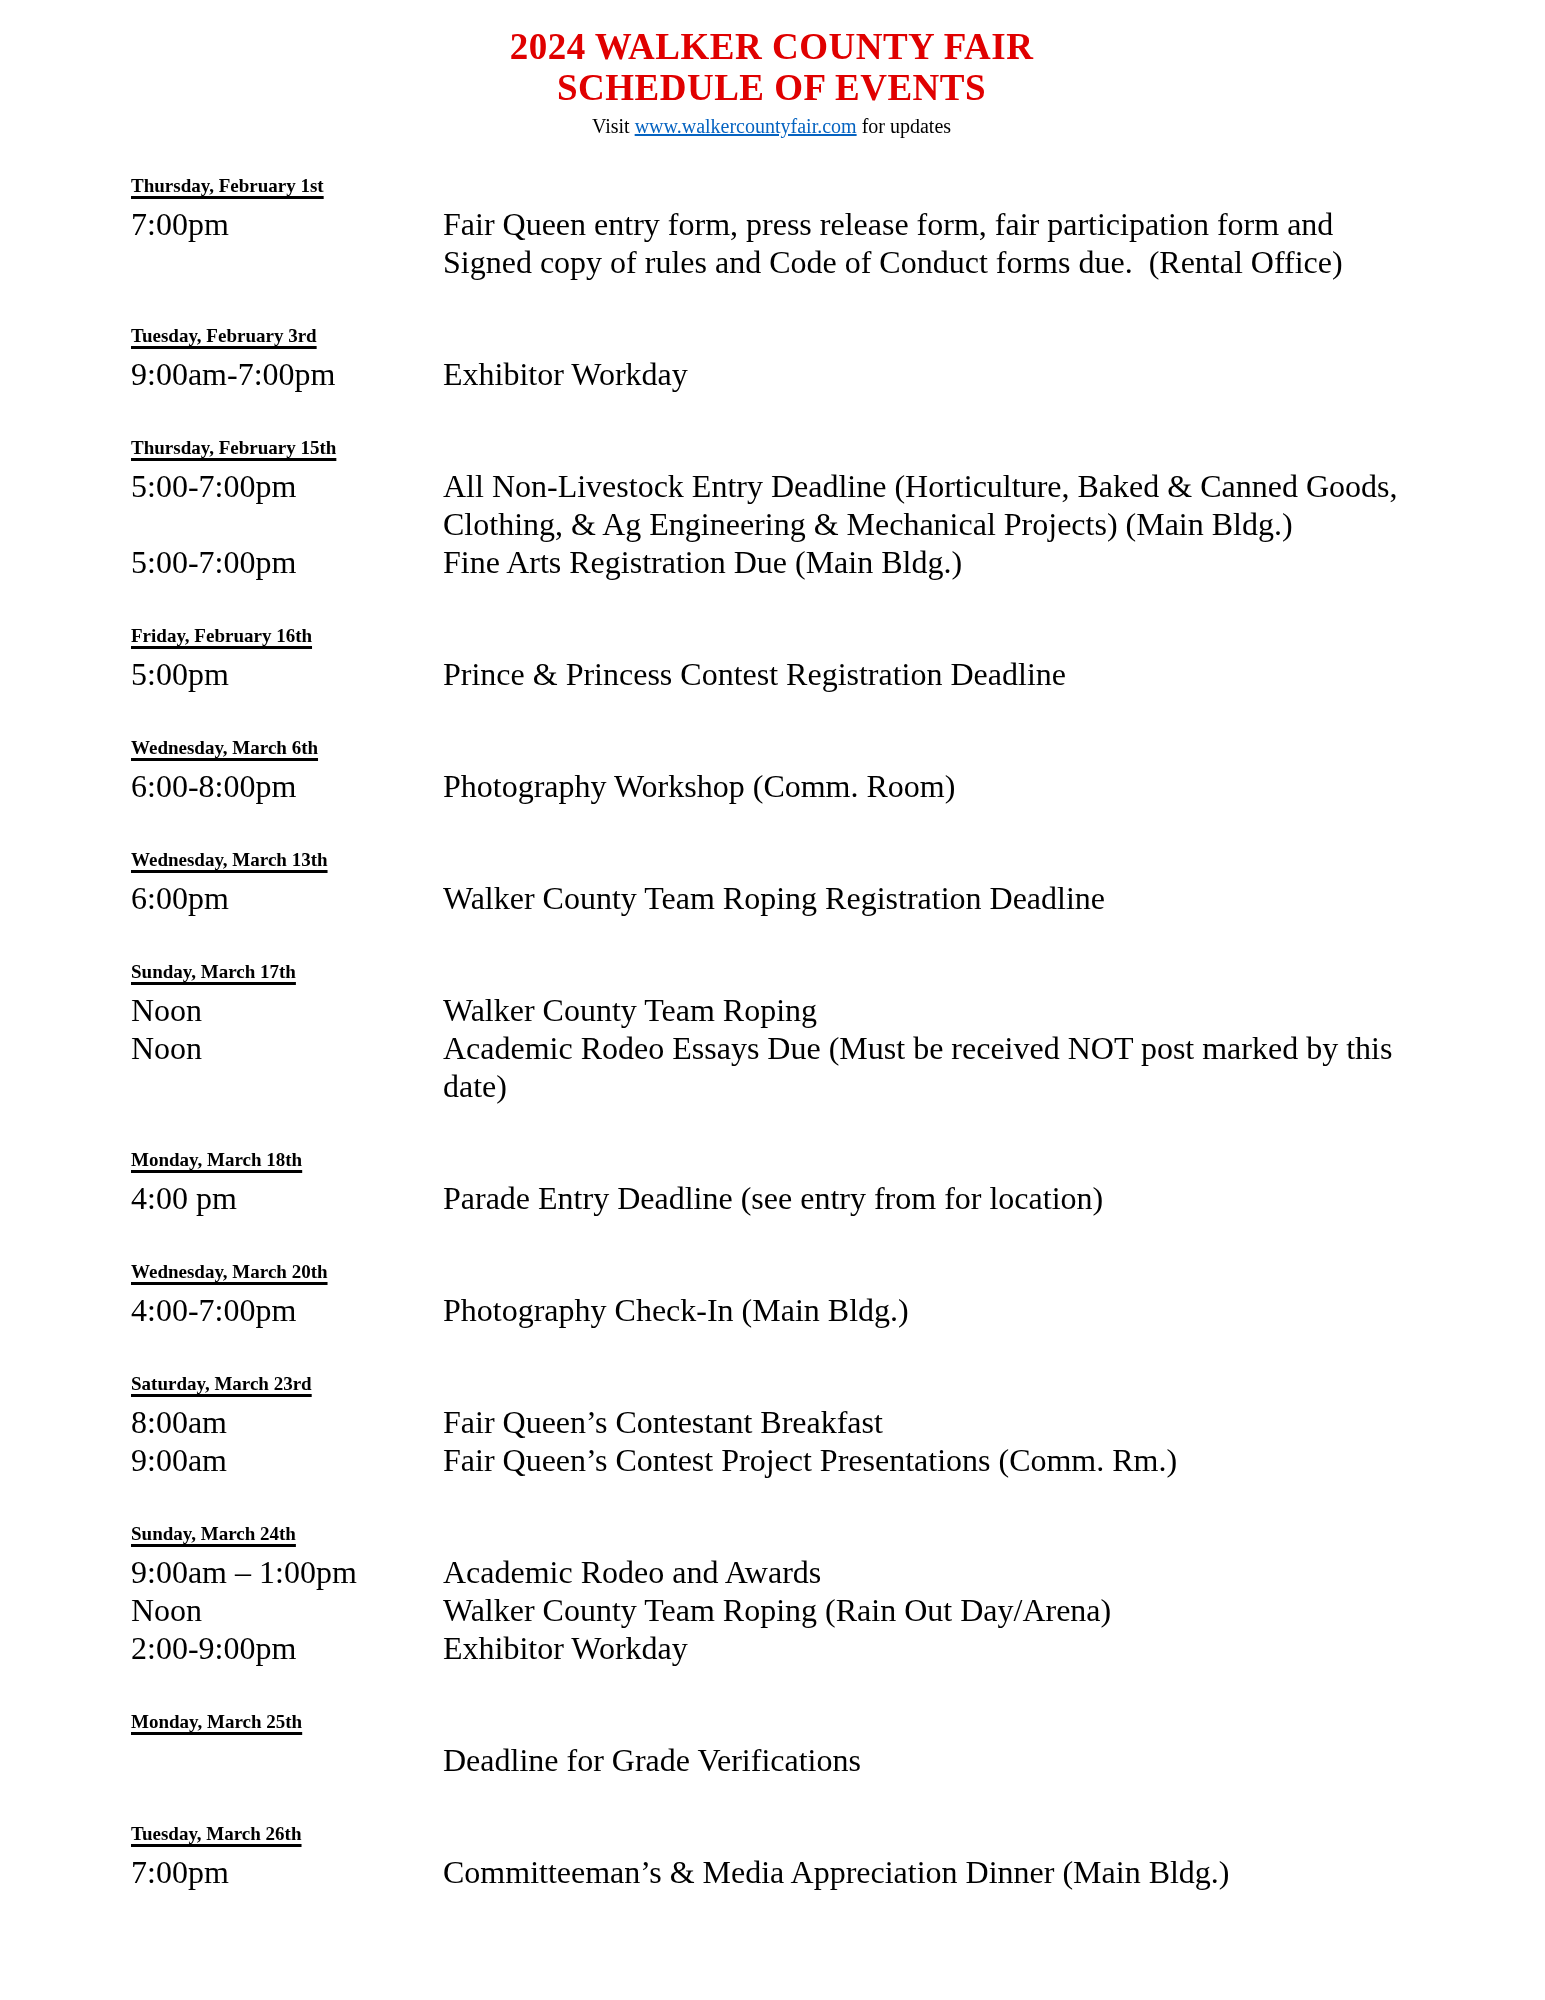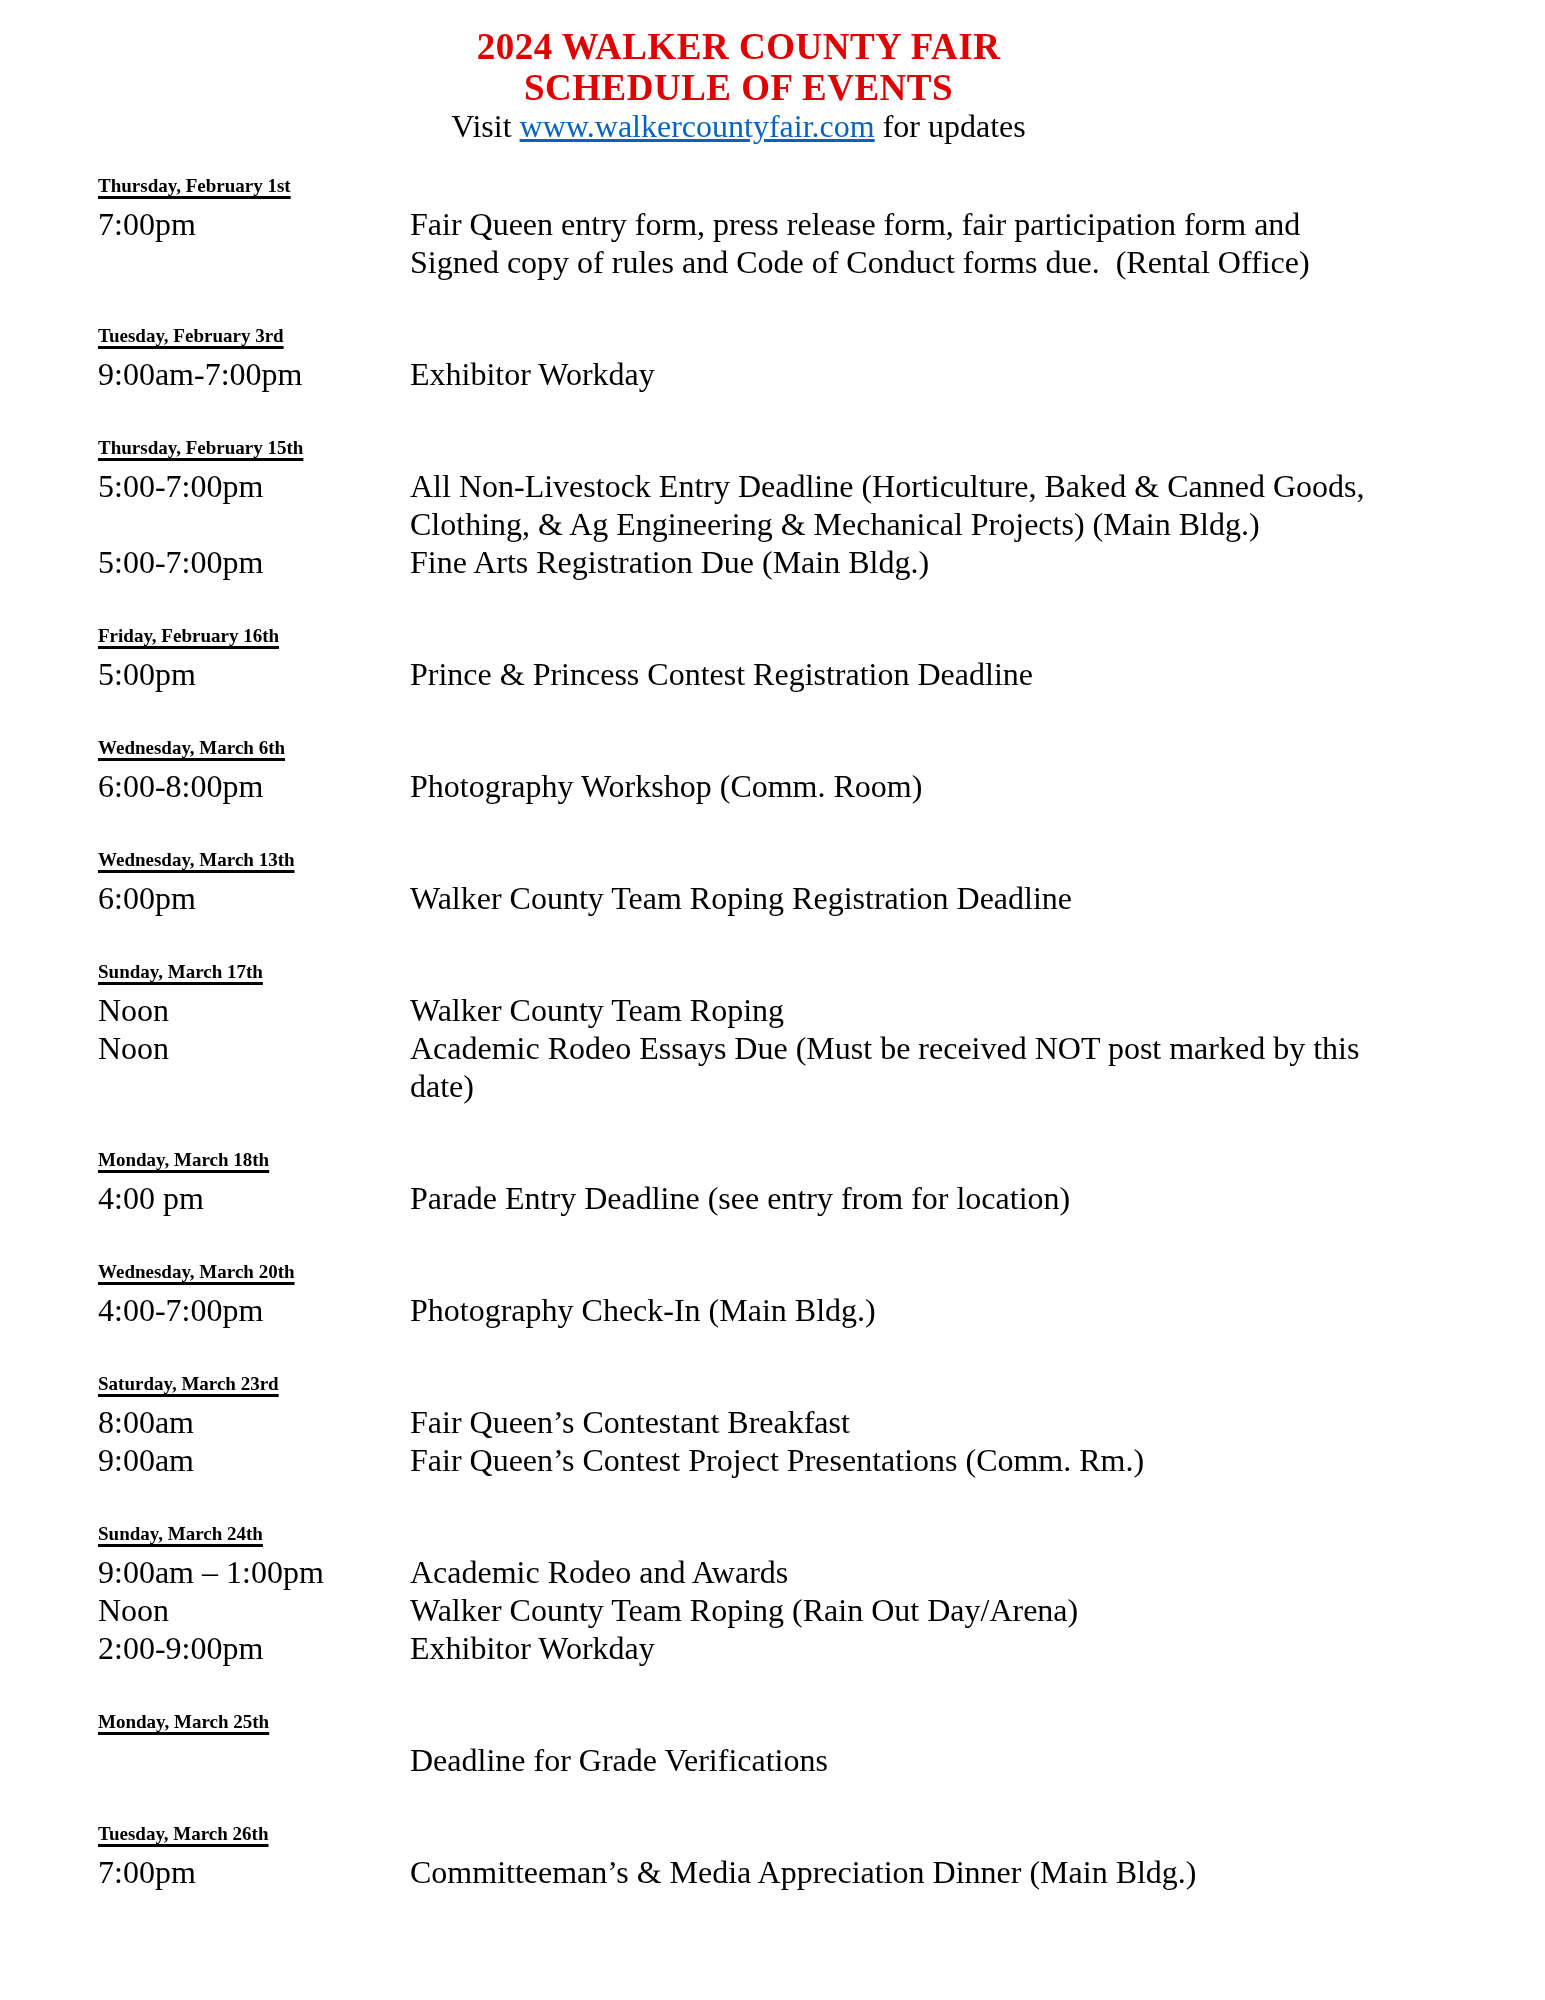--- a/index.html
+++ b/index.html
@@ -5,36 +5,37 @@
   html, body { margin: 0; padding: 0; background: #ffffff; }
   .page {
     position: relative;
     width: 1477px;
     height: 2000px;
     background: #ffffff;
     font-family: "Liberation Serif", "DejaVu Serif", serif;
     color: #000000;
     overflow: hidden;
     box-sizing: border-box;
+    margin-left: 33px;
   }
   .doc-header {
     text-align: center;
     padding-top: 26px;
   }
   .doc-title {
     margin: 0;
     font-size: 37px;
     line-height: 41px;
     font-weight: bold;
     color: var(--title-color, #e00000);
     letter-spacing: 0.5px;
   }
   .doc-subtitle {
     margin: 5px 0 0 0;
-    font-size: 32px;
+    font-size: 20px;
     line-height: 27px;
     color: #000000;
   }
   .doc-subtitle a {
     color: var(--link-color, #0563c1);
     text-decoration: underline;
     cursor: pointer;
   }
   .schedule {
     margin: 27px 0 0 98px;

